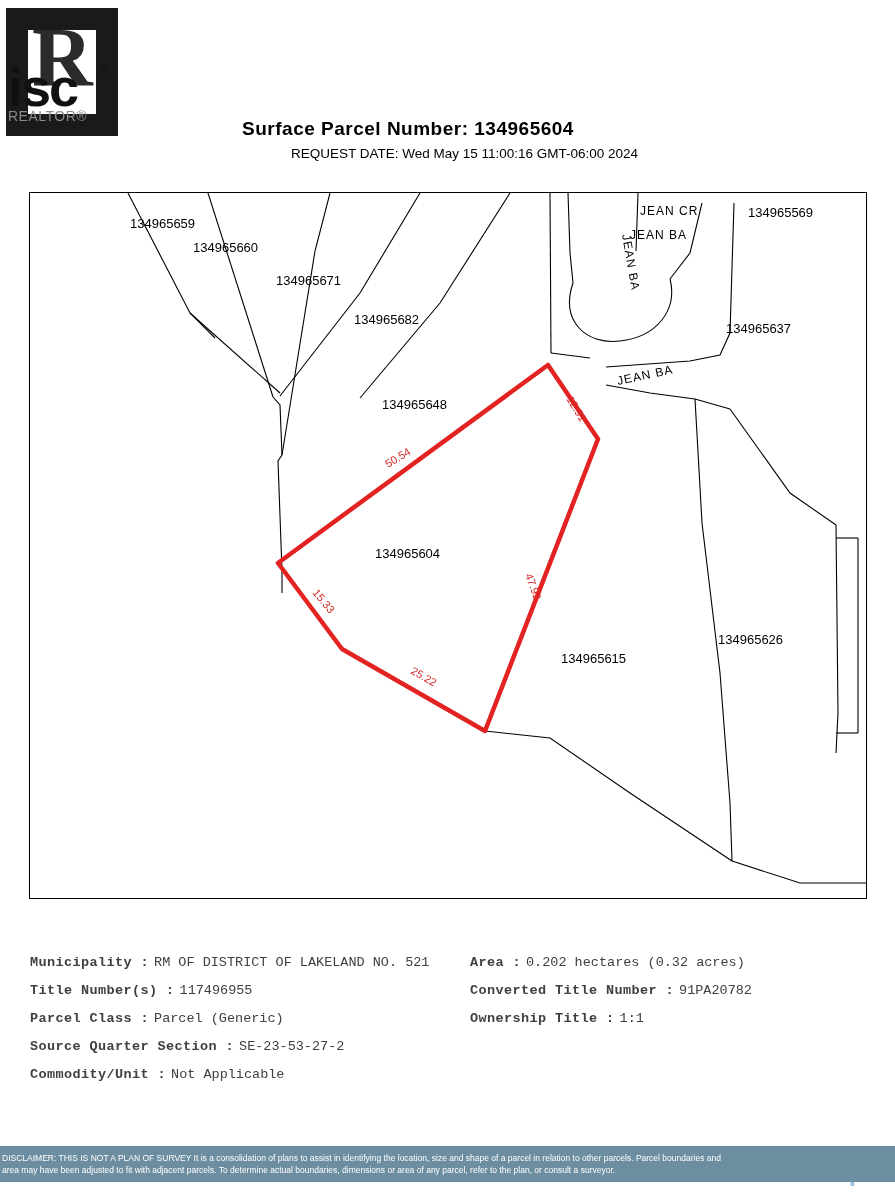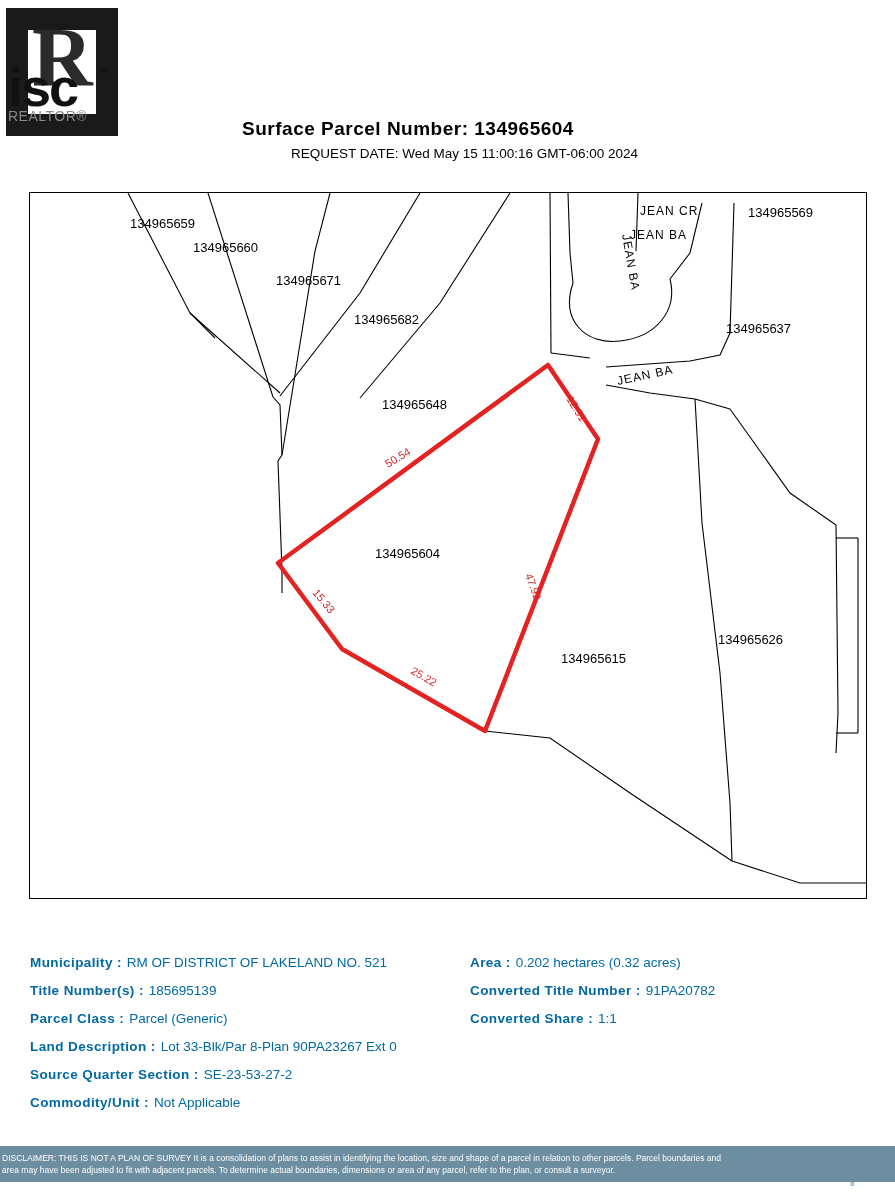--- a/index.html
+++ b/index.html
@@ -104,21 +104,22 @@
   .pl { font-family: "Liberation Sans", sans-serif; font-size: 13px; fill: #000000; }
   .dim { font-family: "Liberation Sans", sans-serif; font-size: 11px; fill: #d22b2b; }
   .road { font-family: "Liberation Sans", sans-serif; font-size: 12px; fill: #000000; letter-spacing: 1px; }
 
   
   #details {
     position: absolute;
     left: 30px; top: 955px;
     width: 840px;
     font-size: 13.5px;
-    color: #0369a1;
+    color: #404040;
+    font-family: Liberation Mono, monospace;
   }
   .drow {
     position: relative;
     height: 28px;
   }
   .dcol-left {
     position: absolute;
     left: 0; top: 0;
     width: 440px;
   }
@@ -245,37 +246,32 @@
     <div class="drow">
       <div class="dcol-left">
         <span class="dlabel">Municipality :</span><span class="dvalue">RM OF DISTRICT OF LAKELAND NO. 521</span>
       </div>
       <div class="dcol-right">
         <span class="dlabel">Area :</span><span class="dvalue">0.202 hectares (0.32 acres)</span>
       </div>
     </div>
     <div class="drow">
       <div class="dcol-left">
-        <span class="dlabel">Title Number(s) :</span><span class="dvalue">185695139</span>
+        <span class="dlabel">Title Number(s) :</span><span class="dvalue">117496955</span>
       </div>
       <div class="dcol-right">
         <span class="dlabel">Converted Title Number :</span><span class="dvalue">91PA20782</span>
       </div>
     </div>
     <div class="drow">
       <div class="dcol-left">
         <span class="dlabel">Parcel Class :</span><span class="dvalue">Parcel (Generic)</span>
       </div>
       <div class="dcol-right">
-        <span class="dlabel">Converted Share :</span><span class="dvalue">1:1</span>
-      </div>
-    </div>
-    <div class="drow">
-      <div class="dcol-left" style="width:840px;">
-        <span class="dlabel">Land Description :</span><span class="dvalue">Lot 33-Blk/Par 8-Plan 90PA23267 Ext 0</span>
+        <span class="dlabel">Ownership Title :</span><span class="dvalue">1:1</span>
       </div>
     </div>
     <div class="drow">
       <div class="dcol-left" style="width:840px;">
         <span class="dlabel">Source Quarter Section :</span><span class="dvalue">SE-23-53-27-2</span>
       </div>
     </div>
     <div class="drow">
       <div class="dcol-left" style="width:840px;">
         <span class="dlabel">Commodity/Unit :</span><span class="dvalue">Not Applicable</span>

